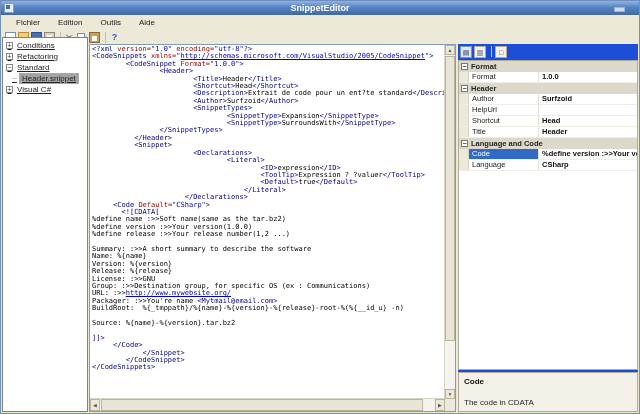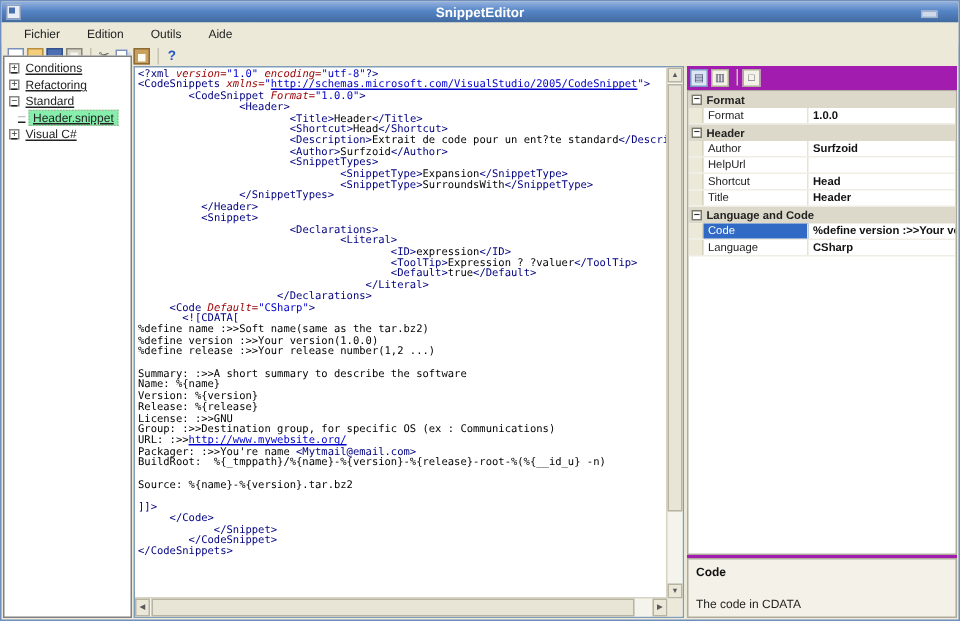--- a/index.html
+++ b/index.html
@@ -35,46 +35,46 @@
   .ic-paste::after{content:"";position:absolute;left:2px;top:3px;right:2px;bottom:1px;background:#fdfdf8;}
   .ic-help{color:#2255cc;font-weight:bold;}
   
   .tree{position:absolute;left:1px;top:36px;width:86px;bottom:1px;background:#fff;
         border:1px solid #808080;box-sizing:border-box;font-size:8px;padding-top:2px;color:#222;text-decoration:underline;}
   .tree-item{height:11px;display:flex;align-items:center;white-space:nowrap;overflow:hidden;}
   .tree-box{flex:0 0 7px;width:7px;height:7px;border:1px solid #888;background:#fff;margin:0 2px 0 3px;
             font-size:7px;line-height:5px;text-align:center;color:#333;box-sizing:border-box;}
   .tree-dash{flex:0 0 7px;margin-left:9px;color:#999;font-size:7px;line-height:7px;}
   .tree-label{padding:0 2px;}
-  .tree-item.sel .tree-label{background:#86efac;border:1px dotted #b3af9d;}
+  .tree-item.sel .tree-label{background:#a3a3a3;border:1px dotted #b3af9d;}
   
   .editor{position:absolute;left:88px;top:43px;width:367px;bottom:1px;background:#fff;
           border:1px solid #7f9db9;box-sizing:border-box;}
   .code-wrap{position:absolute;left:2px;top:1px;right:11px;bottom:13px;overflow:hidden;}
   pre.code{margin:0;font-family:"DejaVu Sans Mono",monospace;font-size:7px;line-height:7.4px;
            white-space:pre;color:#000;}
   .tag{color:var(--xml-tag,#000080);}
-  .att{color:var(--xml-att,#990000);font-style:italic;}
+  .att{color:var(--xml-att,#990000);}
   .str{color:var(--xml-str,#0000cc);}
   .lnk{color:var(--lnk,#0000cc);text-decoration:underline;}
   .eml{color:var(--xml-att,#990000);}
   
   .vscroll{position:absolute;right:0;top:0;width:10px;bottom:12px;background:#f4f3ec;border-left:1px solid #d8d4c4;}
   .hscroll{position:absolute;left:0;right:10px;bottom:0;height:12px;background:#f4f3ec;border-top:1px solid #d8d4c4;}
   .sbtn,.sthumb{position:absolute;background:#ebe8da;border:1px solid #b8b4a2;box-sizing:border-box;
                 font-size:5px;color:#5a5a5a;text-align:center;}
   .vs-up{top:0;left:0;right:0;height:10px;line-height:9px;}
   .vs-thumb{top:11px;left:0;right:0;height:285px;background:#e8e5d6;}
   .vs-down{bottom:0;left:0;right:0;height:10px;line-height:9px;}
   .hs-left{left:0;top:0;bottom:0;width:10px;line-height:10px;}
   .hs-thumb{left:11px;top:0;bottom:0;right:22px;background:#e8e5d6;}
   .hs-right{right:0;top:0;bottom:0;width:10px;line-height:10px;}
   .corner{position:absolute;right:0;bottom:0;width:10px;height:12px;background:#ece9da;}
   
-  .props{position:absolute;left:457px;top:43px;right:1px;bottom:1px;background:#a21caf;padding-left:38px;}
+  .props{position:absolute;left:457px;top:43px;right:1px;bottom:1px;background:#1d4ed8;padding-left:38px;}
   .props-toolbar{position:absolute;top:0;left:0;right:0;height:15px;display:flex;align-items:center;padding-left:2px;}
   .pbtn{width:12px;height:12px;border:1px solid #b0ac9c;background:#f4f2e6;margin-right:2px;
         font-size:7px;line-height:11px;text-align:center;color:#446;box-sizing:border-box;}
   .pbtn.active{background:#dce6f6;border-color:#7a96c2;}
   .psep{width:1px;height:11px;background:#c6c2b0;margin:0 3px;}
   .pgrid{position:absolute;top:16px;left:0;right:0;bottom:42px;background:#fff;
          border:1px solid #b0ac9c;box-sizing:border-box;overflow:hidden;}
   .pg-cat{height:11px;background:#dcd9cb;display:flex;align-items:center;font-size:7.5px;font-weight:bold;color:#222;}
   .pg-box{flex:0 0 7px;width:7px;height:7px;border:1px solid #7a7a6a;background:#fff;margin:0 3px 0 2px;
           font-size:7px;line-height:5px;text-align:center;color:#333;box-sizing:border-box;}

